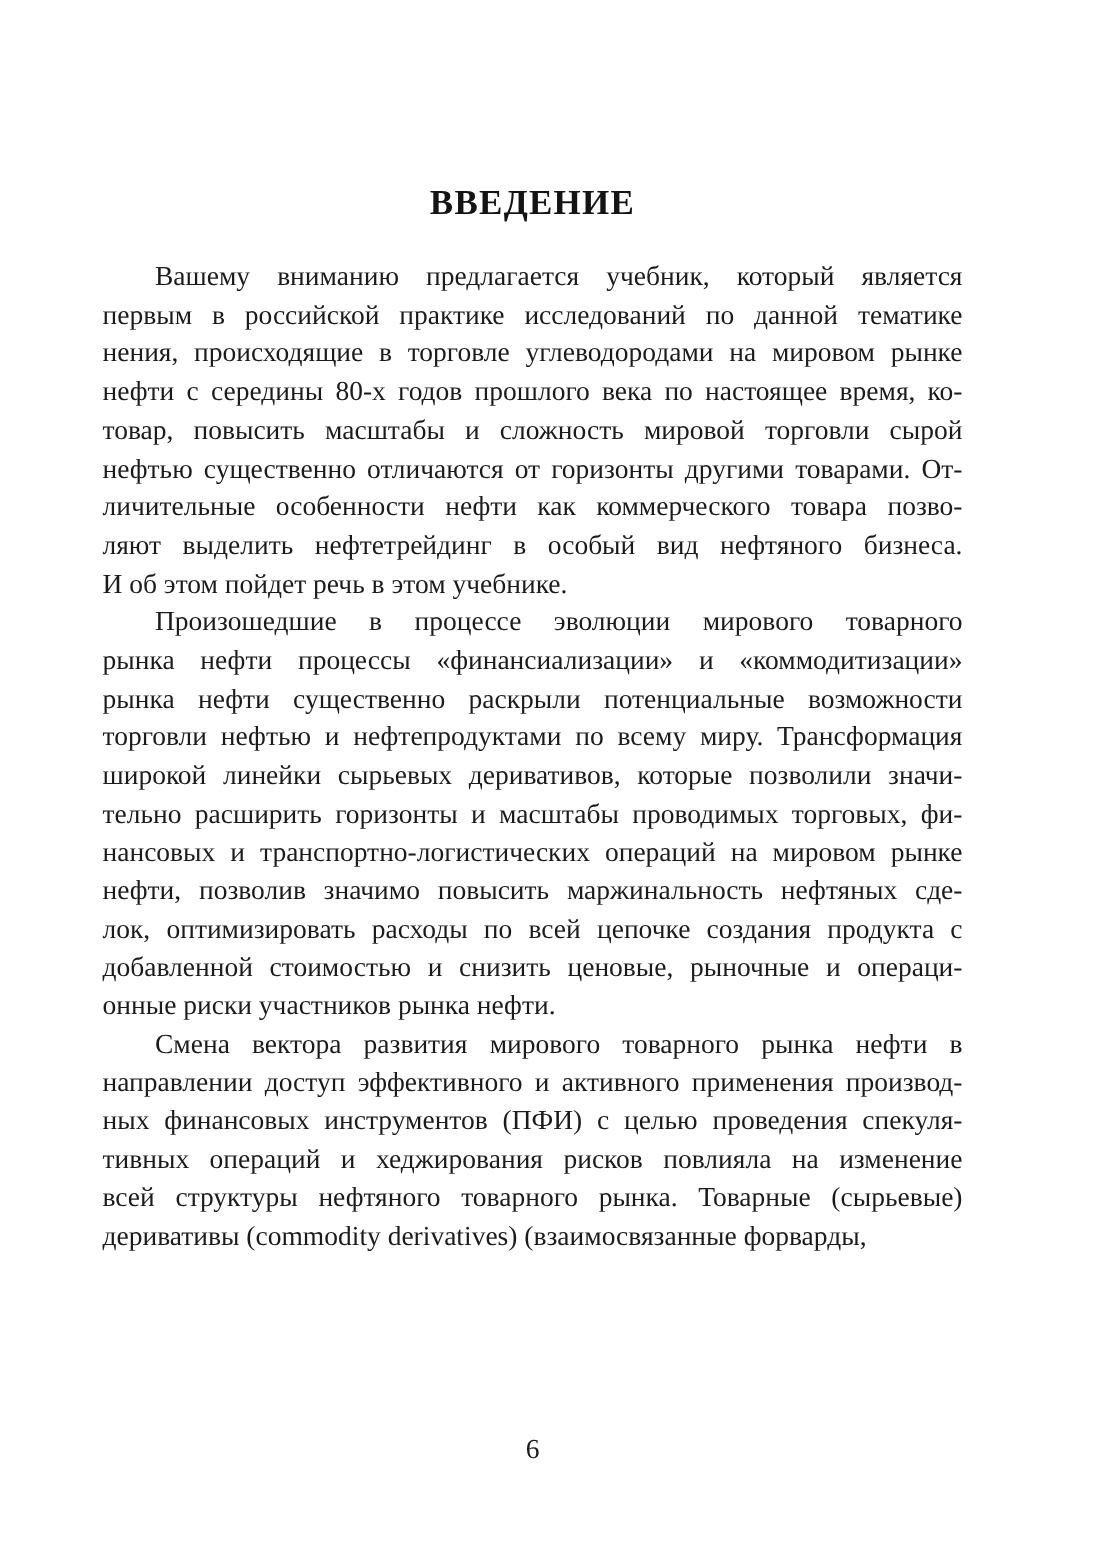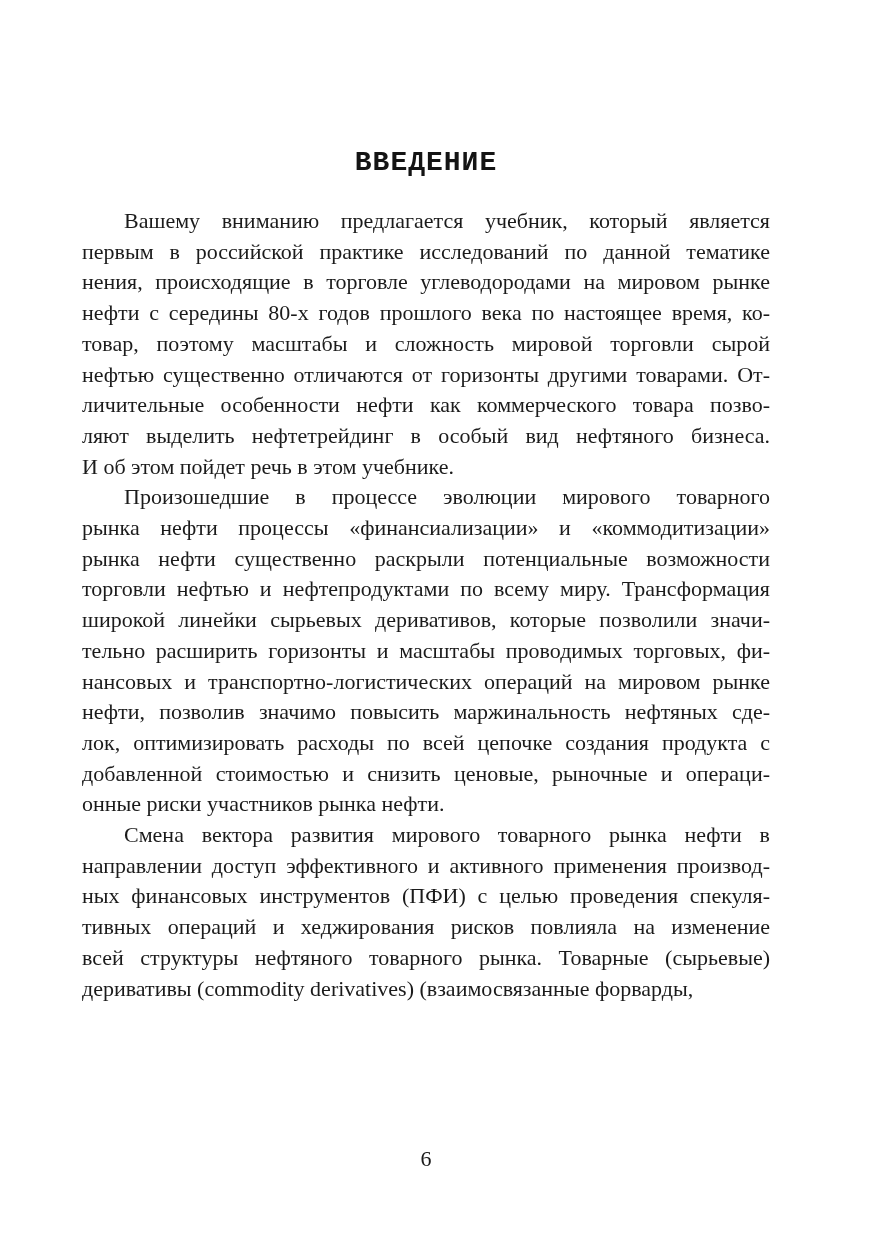--- a/index.html
+++ b/index.html
@@ -23,21 +23,20 @@
     width: 688px;
   }
   .page-title {
     margin: 0 0 26px 0;
     font-size: 28px;
     line-height: 34px;
     font-weight: bold;
     text-align: center;
     letter-spacing: 1px;
     color: #141414;
-    font-family: Liberation Mono, monospace;
   }
   .paragraph {
     margin: 0;
     padding: 0;
   }
   .line {
     display: block;
     font-size: 22px;
     line-height: 30.7px;
     text-align: justify;
@@ -68,21 +67,21 @@
   <div class="content">
     <h1 class="page-title">ВВЕДЕНИЕ</h1>
     <div>
         <p class="paragraph">
           <span class="line first">Вашему вниманию предлагается учебник, который является</span>
           <span class="line">первым в российской практике исследований по данной тематике</span>
           <span class="line">нения, происходящие в торговле углеводородами на мировом рынке</span>
           <span class="line">нефти с середины 80-х годов прошлого века по настоящее время, ко-</span>
         </p>
         <p class="paragraph">
-          <span class="line">товар, поэтому масштабы и сложность мировой торговли сырой</span>
+          <span class="line">товар, повысить масштабы и сложность мировой торговли сырой</span>
           <span class="line">нефтью существенно отличаются от горизонты другими товарами. От-</span>
           <span class="line">личительные особенности нефти как коммерческого товара позво-</span>
           <span class="line">ляют выделить нефтетрейдинг в особый вид нефтяного бизнеса.</span>
           <span class="line last">И об этом пойдет речь в этом учебнике.</span>
         </p>
         <p class="paragraph">
           <span class="line first">Произошедшие в процессе эволюции мирового товарного</span>
           <span class="line">рынка нефти процессы «финансиализации» и «коммодитизации»</span>
           <span class="line">рынка нефти существенно раскрыли потенциальные возможности</span>
           <span class="line">торговли нефтью и нефтепродуктами по всему миру. Трансформация</span>

